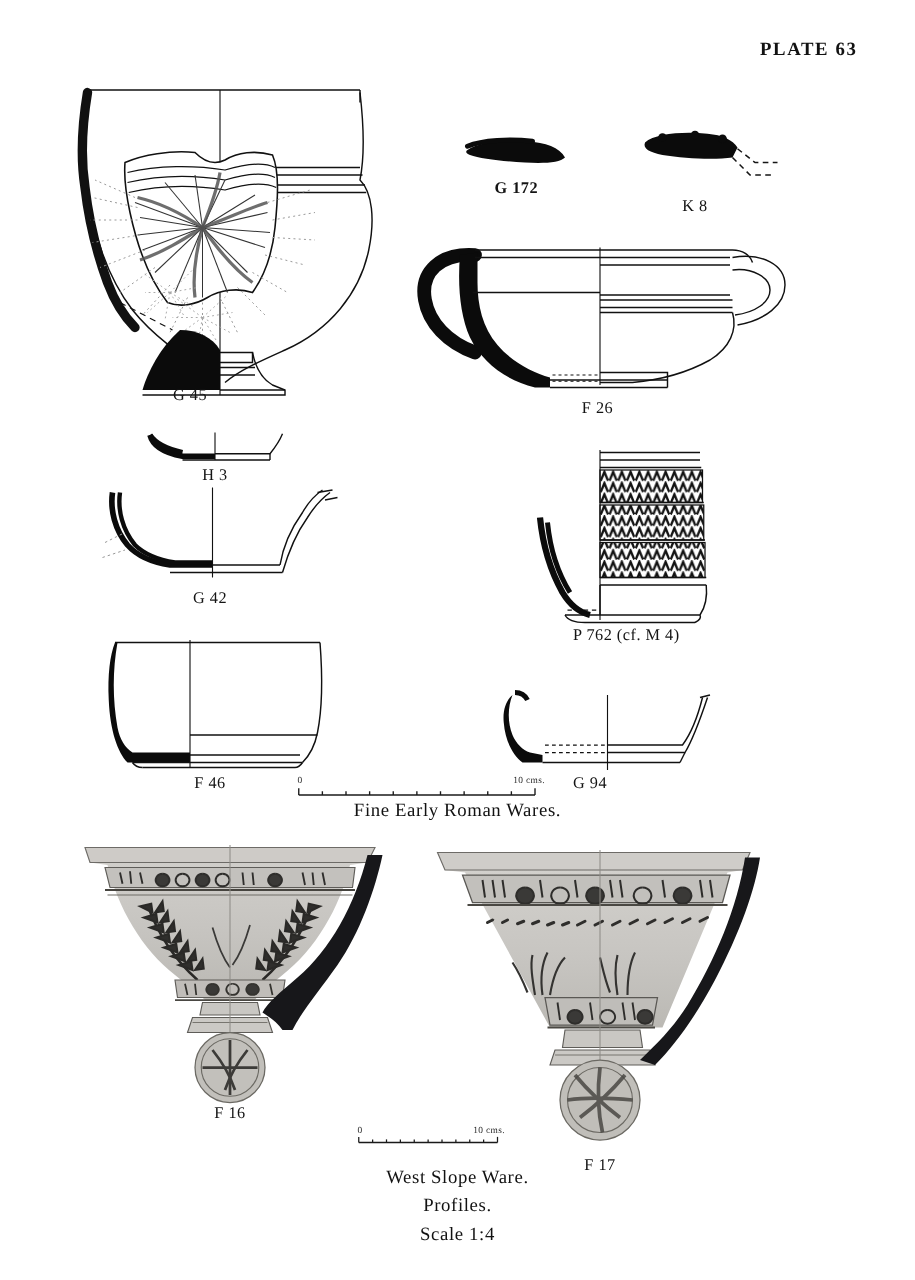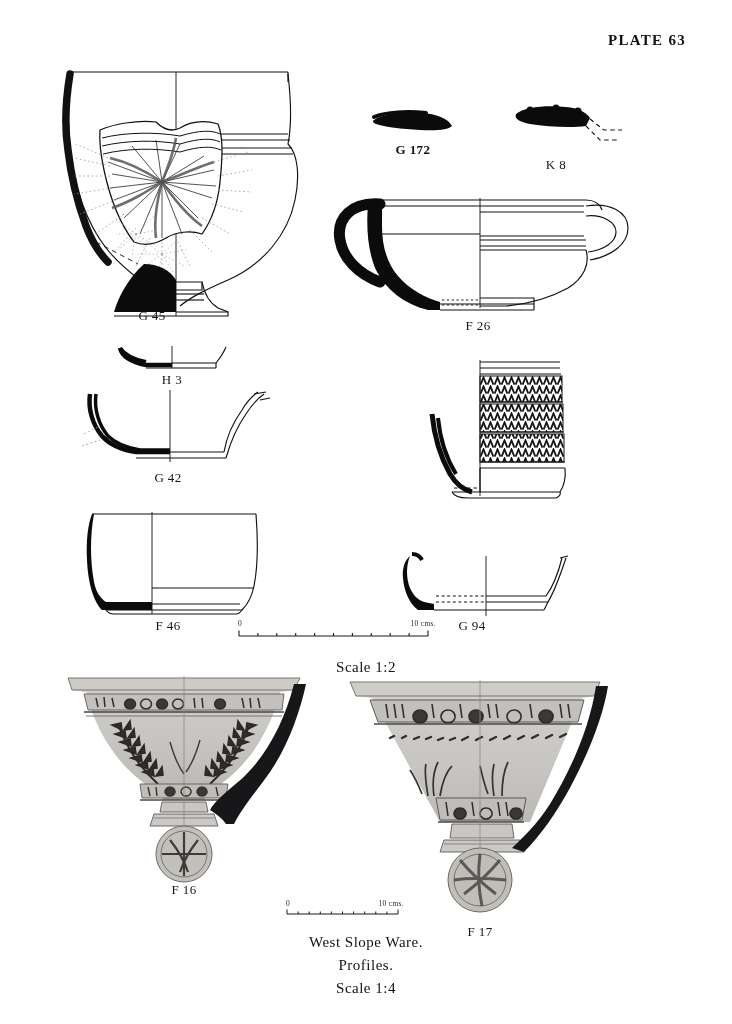--- a/index.html
+++ b/index.html
@@ -275,20 +275,21 @@
 
       <path d="M28 134 L136 134"></path>
       <path d="M44 140 L132 140"></path>
       <g stroke="#111" stroke-width="1" stroke-dasharray="3.5 3">
         <path d="M30 130 L56 130"></path>
       </g>
       <path d="M28 134 C30 138 36 140 44 140"></path>
       <path d="M132 140 C136 138 137 136 136 134"></path>
     </g>
   </svg>
+  <div class="lbl" style="left:406px;top:500px;width:190px;">P 762 (cf. M 4)</div>
 
   <svg class="abs" style="left:78px;top:508px;" width="190" height="110" viewBox="0 0 190 110">
     <g fill="none" stroke="#111" stroke-width="1.15">
 
       <path d="M14 6 L178 6"></path>
 
       <path d="M16 6 C12 28 12 52 16 74 C18 84 22 90 28 94 L74 94 L74 102 L24 102
                C16 94 10 76 9 52 C8 32 10 16 14 6 Z" fill="#0b0b0b" stroke="none"></path>
 
       <path d="M74 4 L74 106" stroke-width="0.9"></path>
@@ -343,21 +344,21 @@
           <path d="M95.5 4 L95.5 7"></path>
         <path d="M114.4 4 L114.4 7"></path>
           <path d="M133.3 4 L133.3 7"></path>
           <path d="M152.2 4 L152.2 7"></path>
         <path d="M171.1 4 L171.1 7"></path>
           <path d="M190 1.5 L190 7"></path>
       </g>
     </svg>
   </div>
 
-  <div class="caption" style="left:0;right:0;top:659px;">Scale 1:2</div>
+  <div class="caption" style="left:0;right:0;top:641px;">Fine Early Roman Wares.</div>
 
   <svg class="abs" style="left:58px;top:668px;" width="252" height="212" viewBox="0 0 252 212">
     <defs>
       <linearGradient id="f16wash" x1="0" y1="0" x2="0" y2="1">
         <stop offset="0%" stop-color="#d2d0cc"></stop>
         <stop offset="55%" stop-color="#c6c4c0"></stop>
         <stop offset="100%" stop-color="#bab8b3"></stop>
       </linearGradient>
     </defs>
 

